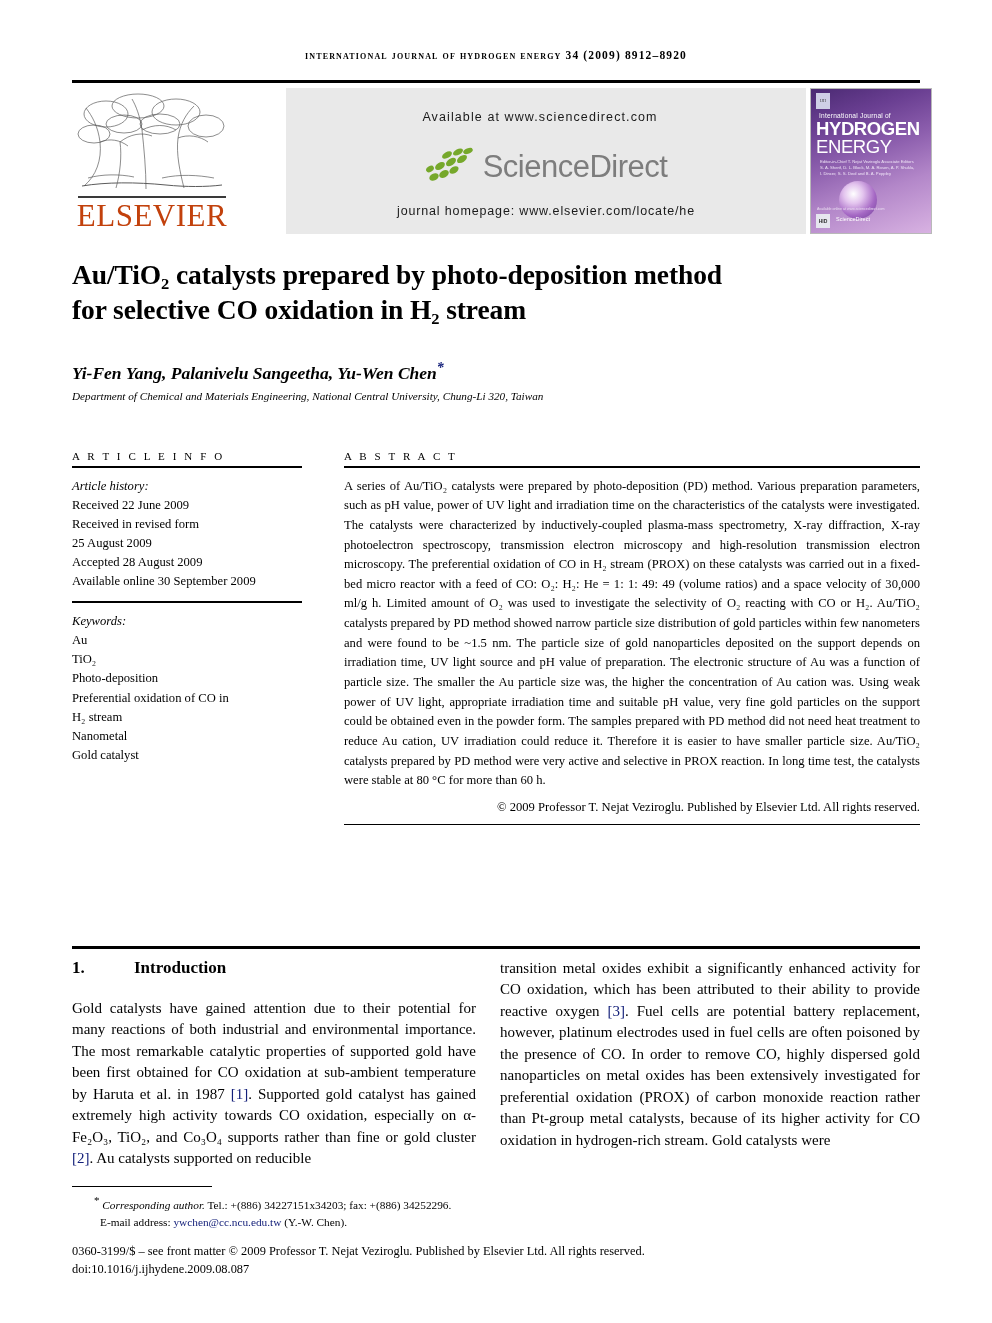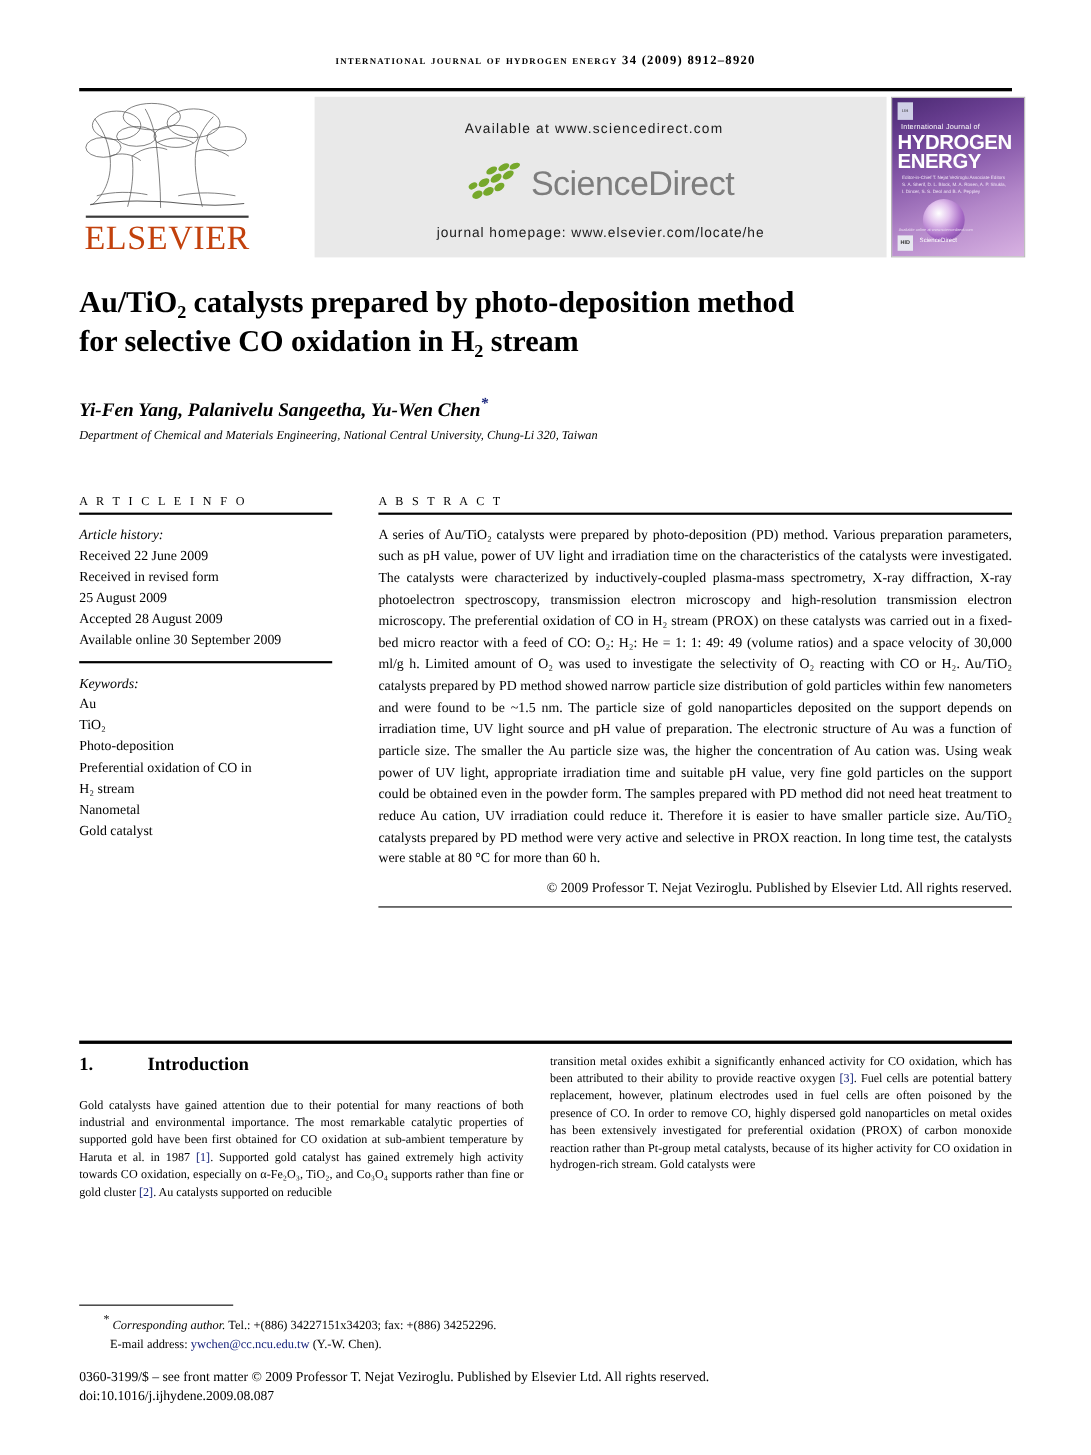--- a/index.html
+++ b/index.html
@@ -146,21 +146,21 @@
   }
   .cover-h1 {
     position: absolute; left: 5px; top: 31px; width: 104px;
     font-family: "Liberation Sans", sans-serif;
     font-size: 18.5px; font-weight: bold; color: #ffffff;
     letter-spacing: -0.4px; line-height: 1;
   }
   .cover-h2 {
     position: absolute; left: 5px; top: 49px; width: 104px;
     font-family: "Liberation Sans", sans-serif;
-    font-size: 18.5px; font-weight: bold; color: #ffffff;
+    font-size: 18.5px; font-weight: normal; color: #ffffff;
     letter-spacing: -0.4px; line-height: 1;
   }
   .cover-eds {
     position: absolute; left: 9px; top: 70px; width: 95px;
     font-family: "Liberation Sans", sans-serif;
     font-size: 4.2px; color: #f0e4f7; line-height: 1.45;
   }
   .cover-orb {
     position: absolute; left: 28px; top: 92px;
     width: 38px; height: 38px; border-radius: 50%;
@@ -289,21 +289,21 @@
   }
   .sec-head {
     font-family: "Liberation Serif", serif;
     font-size: 17px;
     font-weight: bold;
     margin-bottom: 20px;
   }
   .sec-num { display: inline-block; width: 62px; }
   .body-text {
     font-family: "Liberation Serif", serif;
-    font-size: 11px;
+    font-size: 15px;
     line-height: 1.43;
     text-align: justify;
   }
   .ref { color: #14207a; }
 
   
   .fn-rule {
     position: absolute;
     left: 72px; top: 1186px;
     width: 140px; height: 1.4px;

